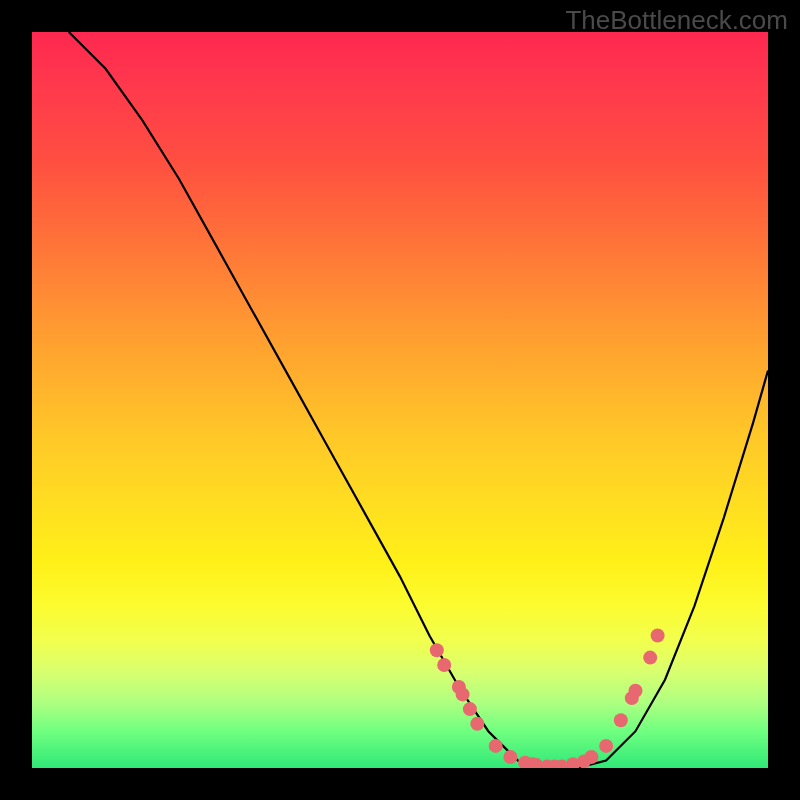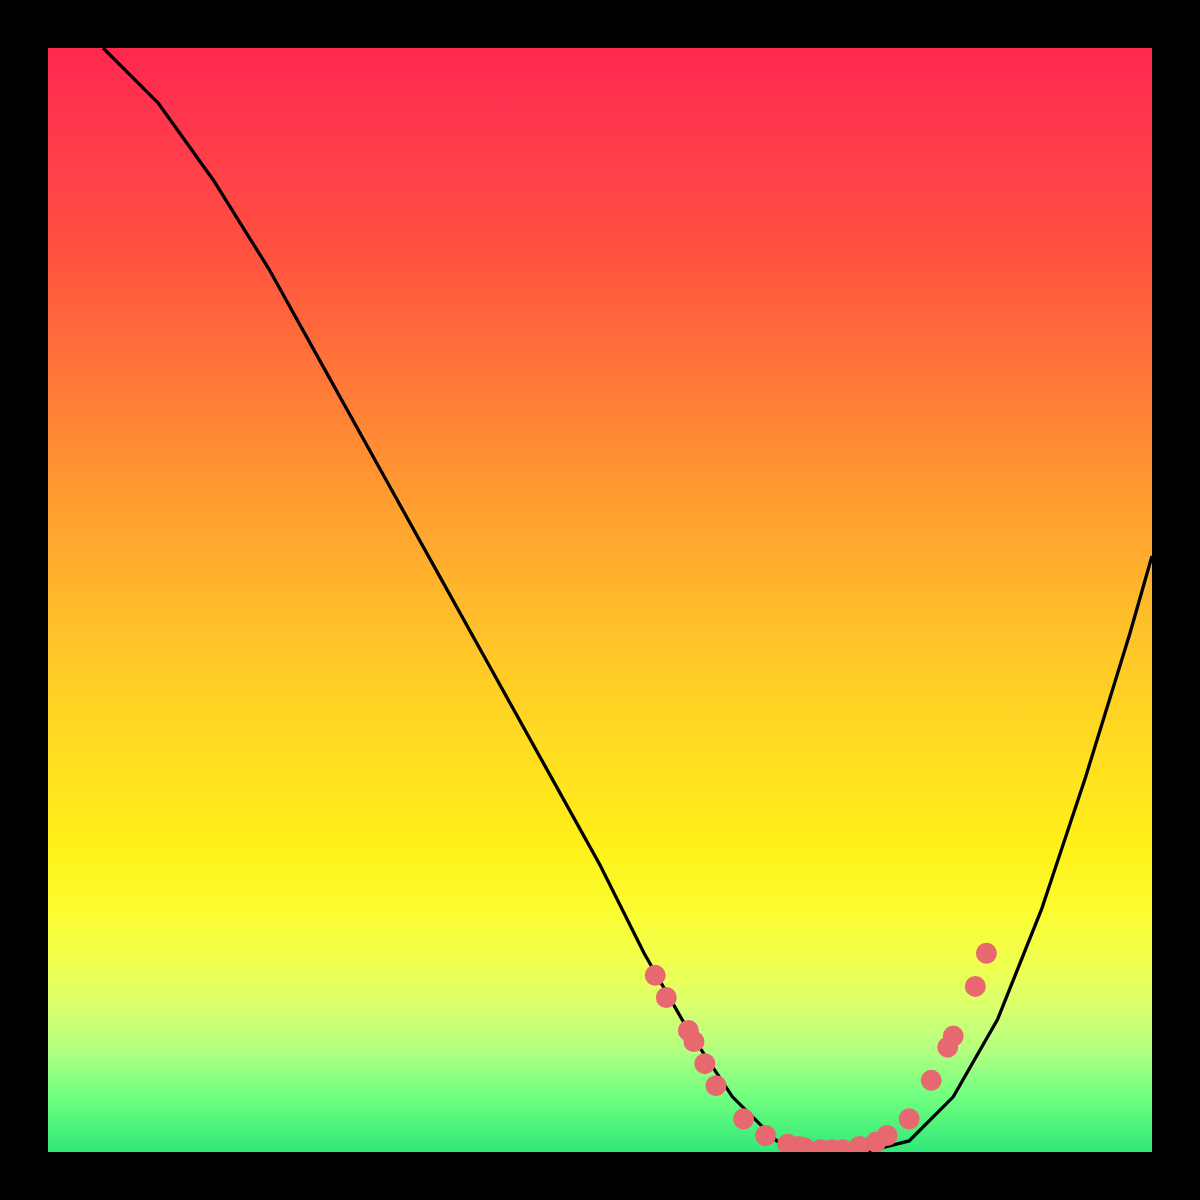--- a/index.html
+++ b/index.html
@@ -57,20 +57,21 @@
     position: absolute;
     inset: 0;
     width: 100%;
     height: 100%;
   }
 </style>
 </head>
 <body>
 
 <div class="container">
+  <div class="watermark">TheBottleneck.com</div>
   <div class="plot-area">
     <div class="gradient-bg"></div>
     <svg class="curve" viewBox="0 0 736 736" preserveAspectRatio="none">
       <g>
         <path id="curve-path" fill="none" stroke="#000" stroke-width="2.2" d="M36.8 0.0 L73.6 36.8 L110.4 88.3 L147.2 147.2 L184.0 213.4 L220.8 279.7 L257.6 345.9 L294.4 412.2 L331.2 478.4 L368.0 544.6 L397.4 603.5 L426.9 655.0 L456.3 699.2 L485.8 728.6 L515.2 736.0 L544.6 736.0 L574.1 728.6 L603.5 699.2 L633.0 647.7 L662.4 574.1 L691.8 485.8 L721.3 390.1 L736.0 338.6"></path>
       </g>
       <g id="markers-group">
           <circle cx="404.8" cy="618.2" r="7" fill="#e86870"></circle>
           <circle cx="412.2" cy="633.0" r="7" fill="#e86870"></circle>
           <circle cx="426.9" cy="655.0" r="7" fill="#e86870"></circle>

